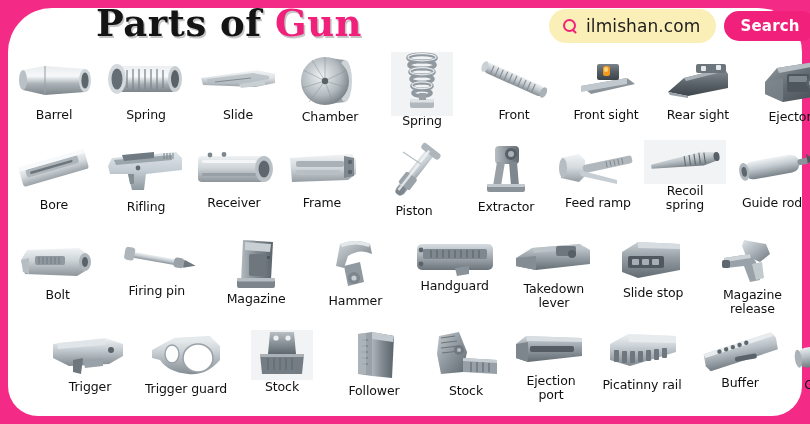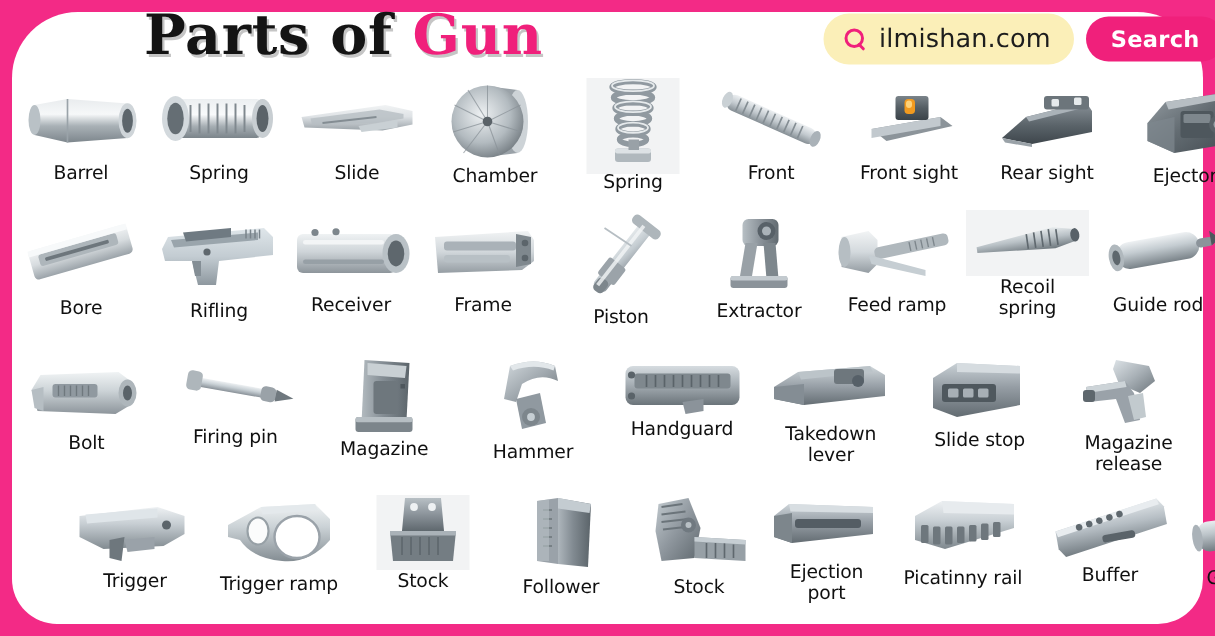--- a/index.html
+++ b/index.html
@@ -738,21 +738,21 @@
                 </linearGradient>
               </defs>
             <path d="M6 20 L28 8 L64 6 L74 16 L74 30 Q60 46 42 44 Q22 42 14 30 L6 28 Z" fill="url(#q2)"></path>
             <ellipse cx="52" cy="28" rx="15" ry="14" fill="#ffffff"></ellipse>
             <ellipse cx="52" cy="28" rx="15" ry="14" fill="none" stroke="#9aa2a9" stroke-width="1.6"></ellipse>
             <ellipse cx="26" cy="24" rx="7" ry="9" fill="#fbfcfc"></ellipse>
             <ellipse cx="26" cy="24" rx="7" ry="9" fill="none" stroke="#97a0a6" stroke-width="1.4"></ellipse>
             <path d="M28 8 L64 6 L66 10 L29 13 Z" fill="#e4e9ec"></path>
           </svg>
         </div>
-        <div class="label" style="width:100px;">Trigger ramp</div>
+        <div class="label" style="width:100px;">Trigger guard</div>
       </div>
 
       <div class="cell">
         <div class="art tile" style="width:62px;display:flex;align-items:flex-end;justify-content:center;">
           <svg width="56" height="50" viewBox="0 0 56 50">
             <defs>
                 <linearGradient id="q3" x1="0" y1="0" x2="0" y2="1">
               <stop offset="0" stop-color="#b8c0c5"></stop>
                   <stop offset=".5" stop-color="#8b939a"></stop>
               <stop offset="1" stop-color="#5f686e"></stop>

